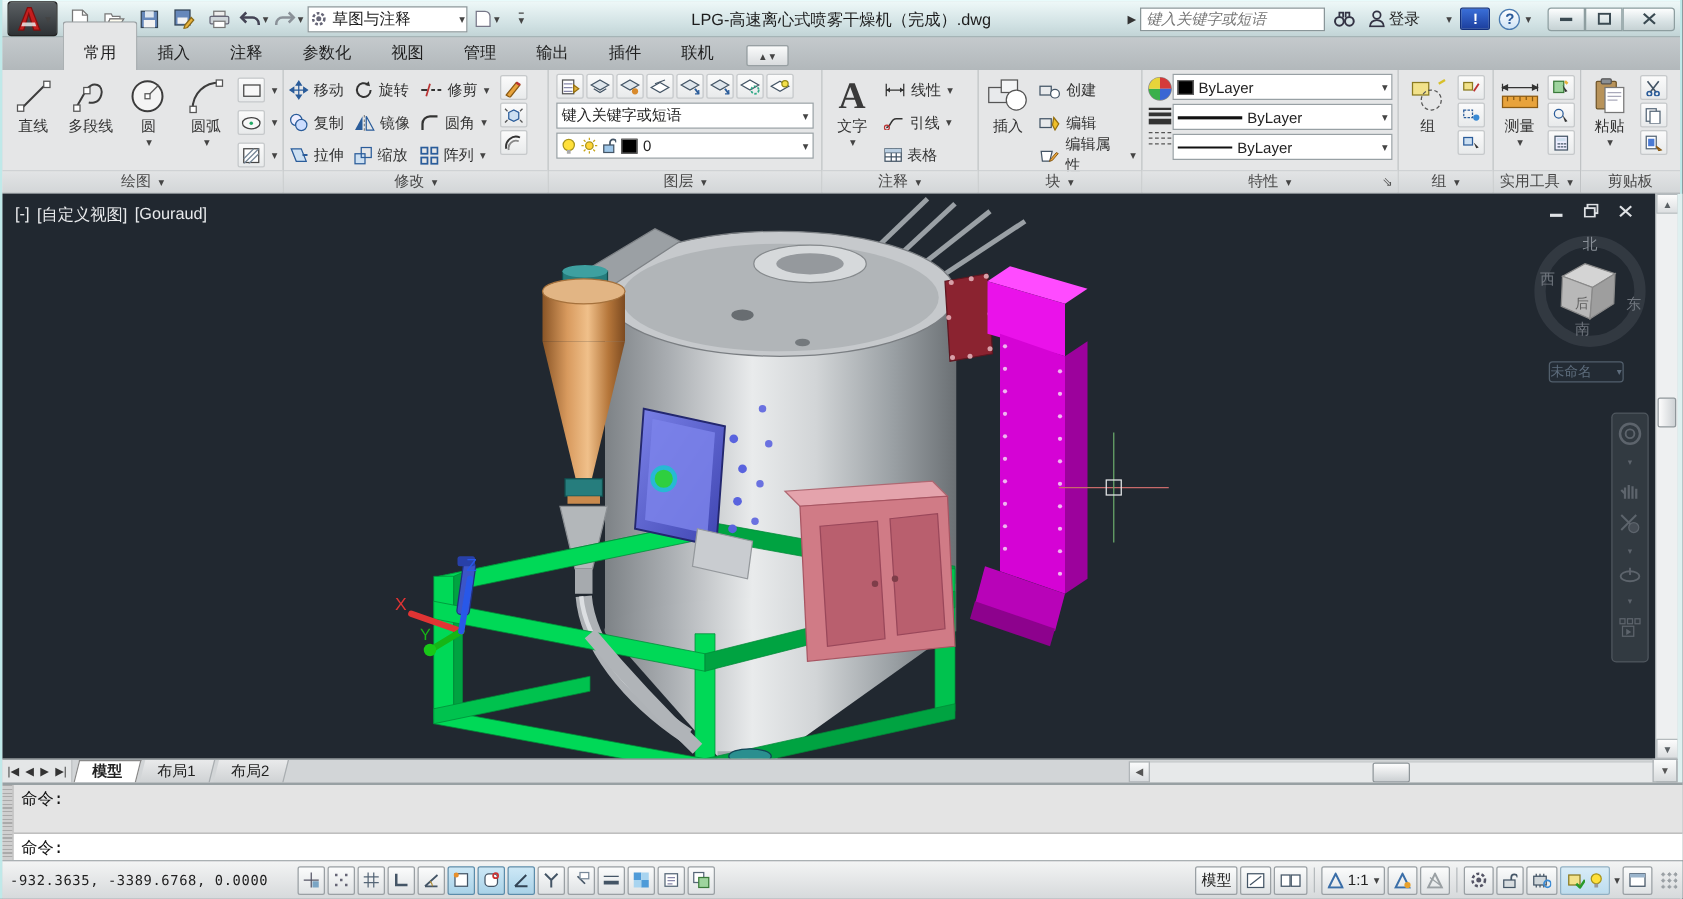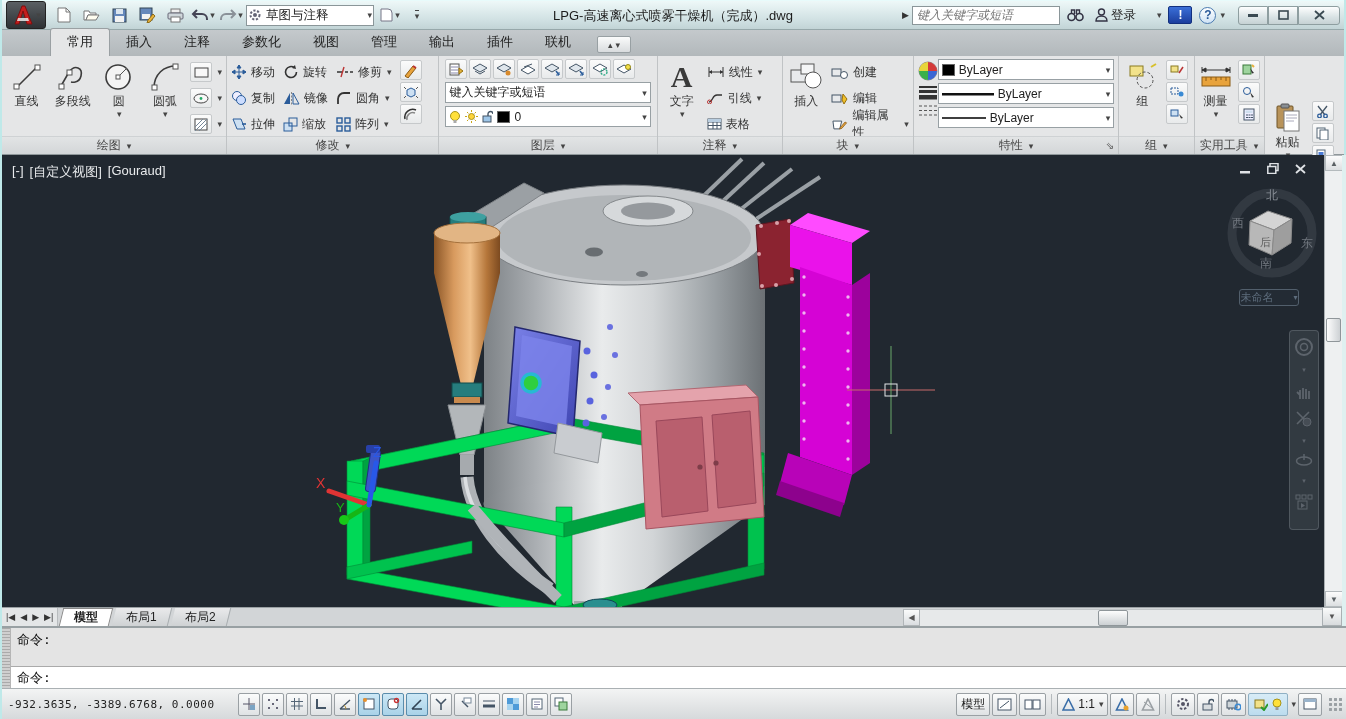--- a/index.html
+++ b/index.html
@@ -31,21 +31,21 @@
     border:1px solid #4a7ab0;color:#2a5a9a;font-weight:bold;font-size:12px;display:flex;align-items:center;justify-content:center;}
   .win-btns{display:flex;margin-left:6px;}
   .win-btn{width:30px;height:19px;background:linear-gradient(#fdfefe,#d8e2e4 60%,#c6d2d4);
     border:1px solid #8e9ea0;display:flex;align-items:center;justify-content:center;}
   .win-btn:first-child{border-radius:3px 0 0 3px;}
   .win-btn:last-child{border-radius:0 3px 3px 0;width:42px;}
 
   
   .ribbon-tabs{position:absolute;left:0;top:30px;width:100%;height:26px;
     background:linear-gradient(#c4c9cc,#b2b8bb);display:flex;align-items:flex-end;padding-left:48px;}
-  .rtab{padding:4px 16px 5px;font-size:13px;color:#1f1f1f;}
+  .rtab{padding:15px 16px 5px;font-size:13px;color:#1f1f1f;}
   .rtab.active{background:#e5e6e7;border:1px solid #9aa0a3;border-bottom:none;border-radius:3px 3px 0 0;}
   .rtab-min{margin-left:10px;margin-bottom:3px;width:34px;height:17px;background:linear-gradient(#fafbfb,#d9dcde);
     border:1px solid #98a0a3;border-radius:2px;display:flex;align-items:center;justify-content:center;gap:3px;font-size:9px;color:#444;}
 
   
   .ribbon{position:absolute;left:0;top:56px;width:100%;height:99px;background:#e5e6e7;display:flex;
     border-bottom:1px solid #8f979a;}
   .panel{height:100%;border-right:1px solid #c0c3c5;display:flex;flex-direction:column;}
   .panel-body{flex:1;display:flex;align-items:flex-start;padding:3px 4px 0;gap:5px;}
   .panel-label{height:18px;border-top:1px solid #cfd2d4;background:linear-gradient(#e2e4e5,#d3d6d8);
@@ -731,21 +731,21 @@
               </svg>
             </div>
         </div>
       </div>
       <div class="panel-label">
           <span>实用工具</span>
           <span class="dd">▾</span>
         </div>
     </div>
 
-    <div class="panel" style="width:80px;border-right:none;margin-top:41px;">
+    <div class="panel" style="width:80px;border-right:none;">
       <div class="panel-body">
         <div class="rbig" style="width:38px">
           <div class="ric">
               <svg width="26" height="30" viewBox="0 0 26 30">
                 <rect x="2" y="3" width="16" height="22" rx="1" fill="#b8935a" stroke="#6e5428"></rect>
                 <rect x="6" y="1" width="8" height="4" rx="1" fill="#8a8f94" stroke="#555"></rect>
                 <rect x="9" y="8" width="15" height="20" fill="#fff" stroke="#777"></rect>
                 <path d="M11 12h11M11 15h11M11 18h8" stroke="#aab"></path>
               </svg>
             </div>

